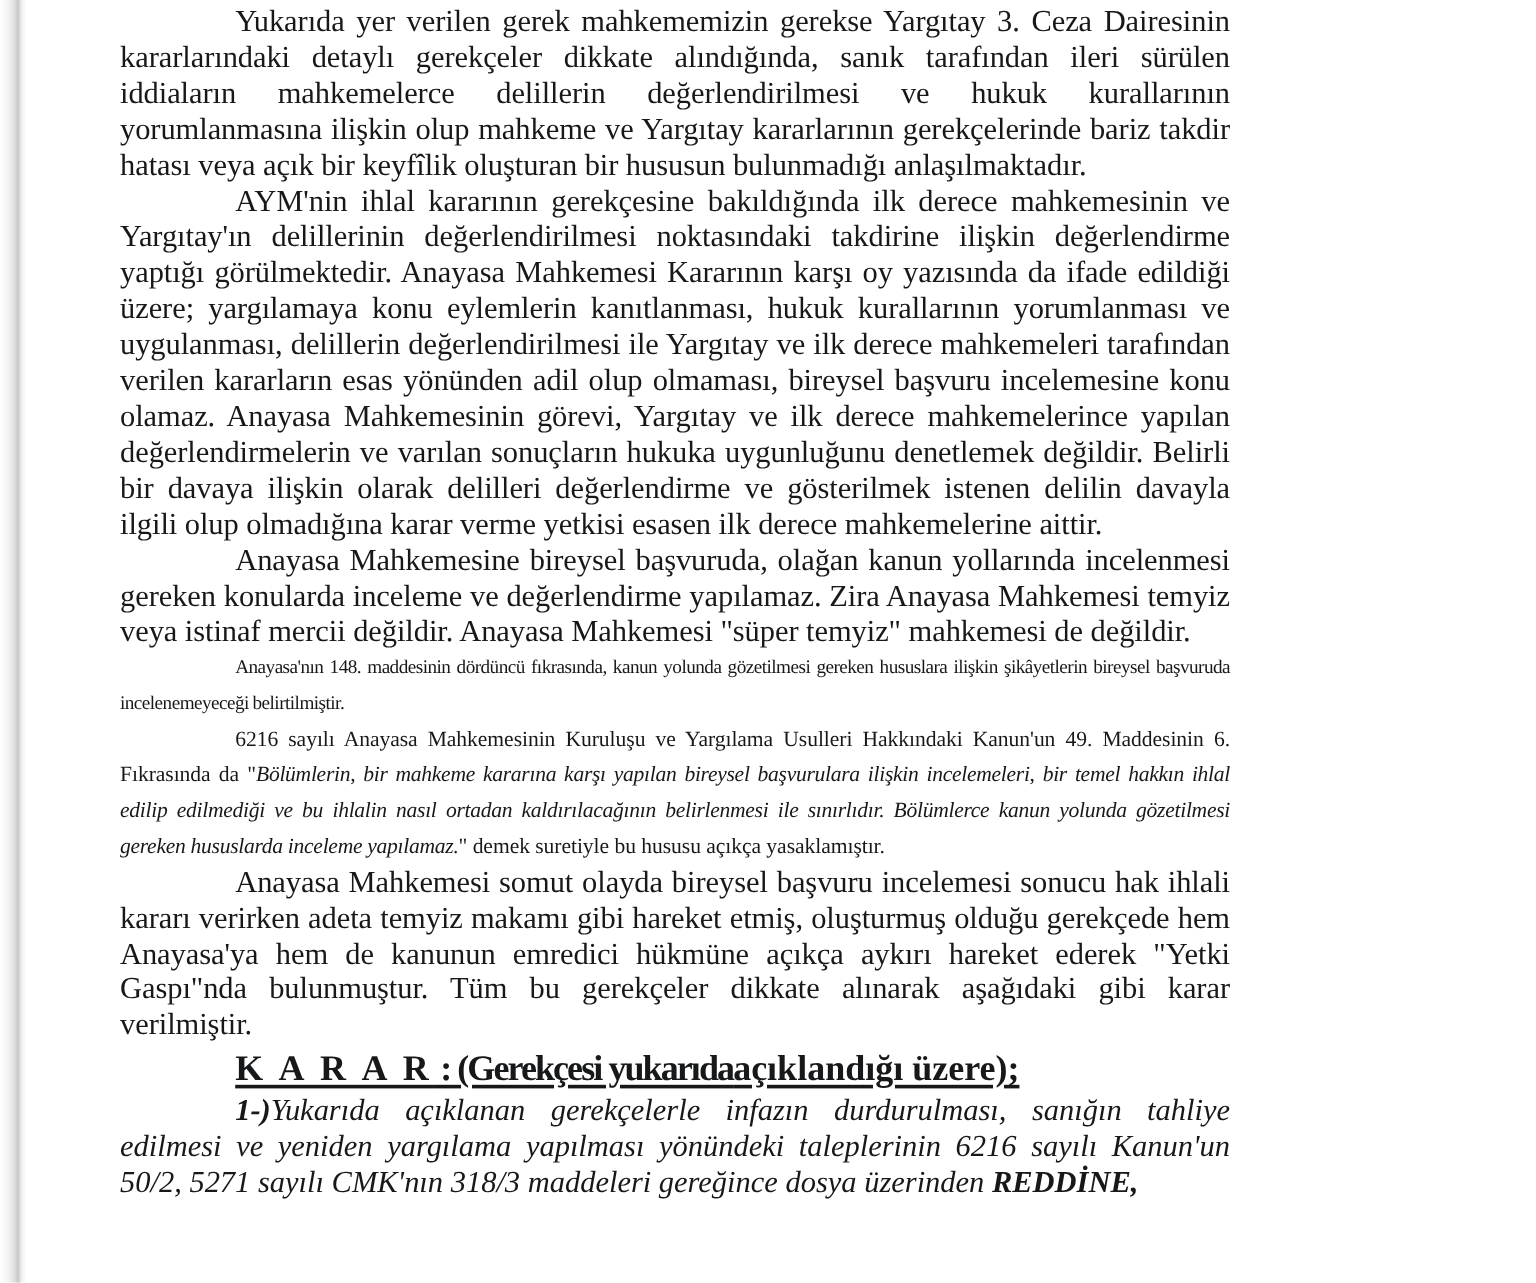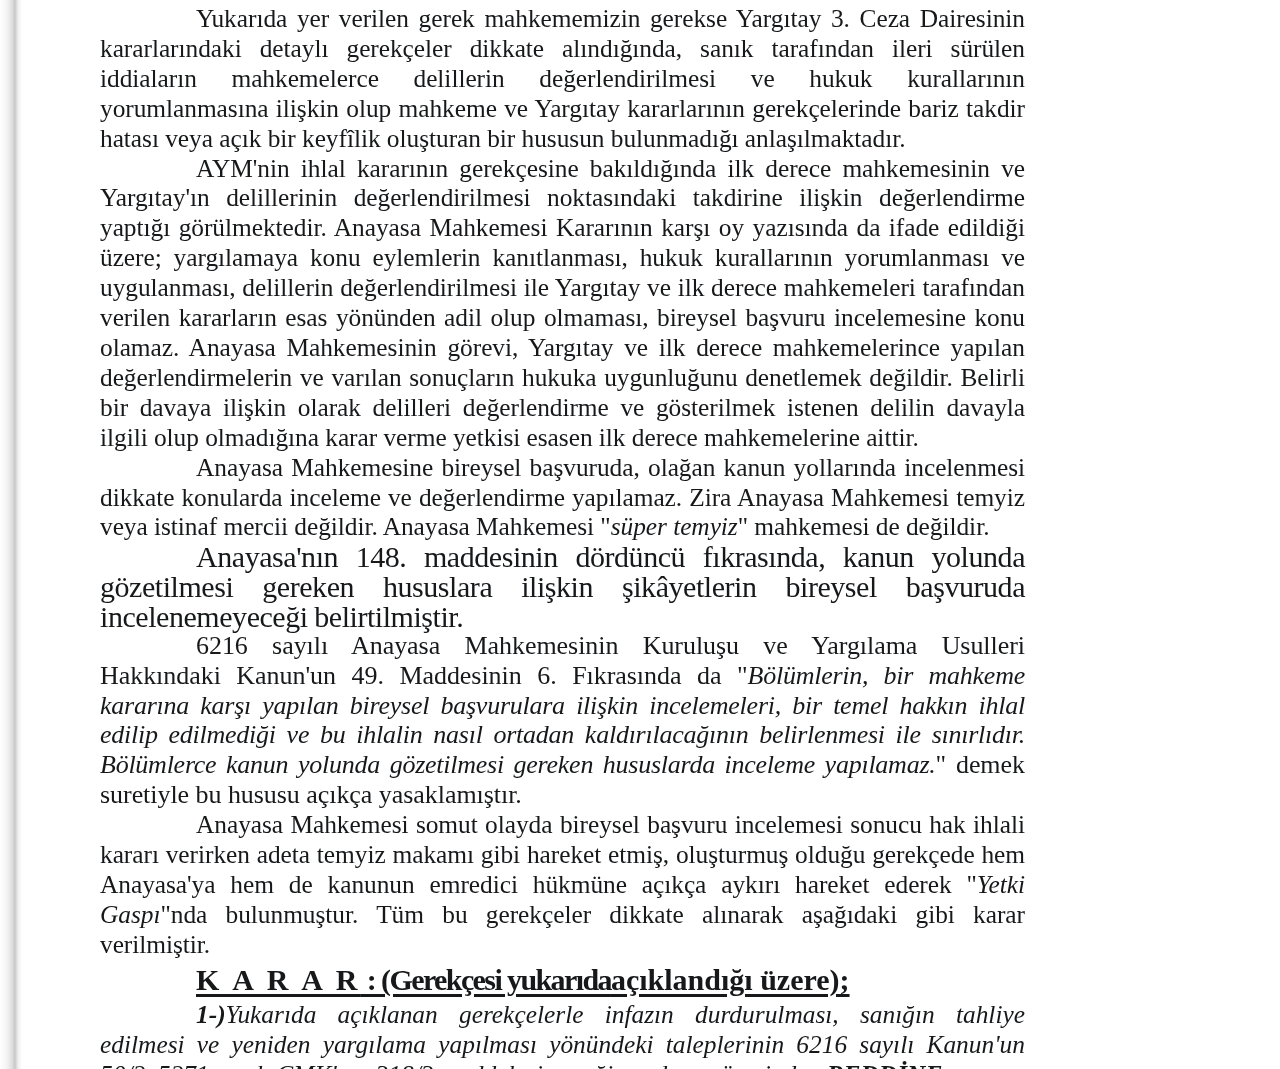--- a/index.html
+++ b/index.html
@@ -44,34 +44,34 @@
     text-align: justify;
     text-justify: inter-word;
     font-size: 25.4px;
     line-height: 29.9px;
     text-indent: 96px;
     letter-spacing: -0.05px;
     word-spacing: 0px;
   }
 
   p.para.tight {
-    font-size: 30px;
+    font-size: 16px;
     line-height: 29.6px;
     letter-spacing: -0.45px;
     word-spacing: -0.5px;
   }
 
   p.para.quote-block {
-    font-size: 26px;
+    font-size: 18px;
     line-height: 29.8px;
   }
 
   p.para + p.para { margin-top: 0; }
 
-  .i { font-style: italic; }
+  .i { }
   .b { font-weight: bold; }
 
   
   .quote-it {
     font-style: italic;
     letter-spacing: -0.25px;
   }
 
   .karar-heading {
     margin: 5px 0 0 0;
@@ -113,21 +113,21 @@
 <body>
 
 <div class="scan-edge"></div>
 
 <div class="page">
 
   <p class="para">Yukarıda yer verilen gerek mahkememizin gerekse Yargıtay 3. Ceza Dairesinin kararlarındaki detaylı gerekçeler dikkate alındığında, sanık  tarafından ileri sürülen iddiaların mahkemelerce delillerin değerlendirilmesi ve hukuk kurallarının yorumlanmasına ilişkin olup mahkeme ve Yargıtay kararlarının gerekçelerinde bariz takdir hatası veya açık bir keyfîlik oluşturan bir hususun bulunmadığı anlaşılmaktadır.</p>
 
   <p class="para">AYM'nin ihlal kararının gerekçesine bakıldığında ilk derece mahkemesinin ve Yargıtay'ın delillerinin değerlendirilmesi noktasındaki takdirine ilişkin değerlendirme yaptığı görülmektedir. Anayasa Mahkemesi Kararının karşı oy yazısında da ifade edildiği üzere; yargılamaya konu eylemlerin kanıtlanması, hukuk kurallarının yorumlanması ve uygulanması, delillerin değerlendirilmesi ile Yargıtay ve ilk derece mahkemeleri tarafından verilen kararların esas yönünden adil olup olmaması, bireysel başvuru incelemesine konu olamaz. Anayasa Mahkemesinin görevi, Yargıtay ve ilk derece mahkemelerince yapılan değerlendirmelerin ve varılan sonuçların hukuka uygunluğunu denetlemek değildir. Belirli bir davaya ilişkin olarak delilleri değerlendirme ve gösterilmek istenen delilin davayla ilgili olup olmadığına karar verme yetkisi esasen ilk derece mahkemelerine aittir.</p>
 
-  <p class="para"><span>Anayasa Mahkemesine bireysel başvuruda, olağan kanun yollarında incelenmesi dikkate konularda inceleme ve değerlendirme yapılamaz. Zira Anayasa Mahkemesi temyiz veya istinaf mercii değildir. Anayasa Mahkemesi "</span><span class="i">süper temyiz</span><span>" mahkemesi de değildir.</span></p>
+  <p class="para"><span>Anayasa Mahkemesine bireysel başvuruda, olağan kanun yollarında incelenmesi gereken konularda inceleme ve değerlendirme yapılamaz. Zira Anayasa Mahkemesi temyiz veya istinaf mercii değildir. Anayasa Mahkemesi "</span><span class="i">süper temyiz</span><span>" mahkemesi de değildir.</span></p>
 
   <p class="para tight">Anayasa'nın 148. maddesinin dördüncü fıkrasında, kanun yolunda gözetilmesi gereken hususlara ilişkin şikâyetlerin bireysel başvuruda incelenemeyeceği belirtilmiştir.</p>
 
   <p class="para quote-block"><span>6216 sayılı Anayasa Mahkemesinin Kuruluşu ve  Yargılama Usulleri Hakkındaki Kanun'un 49. Maddesinin 6. Fıkrasında da "</span><span class="quote-it">Bölümlerin, bir mahkeme kararına karşı yapılan bireysel başvurulara ilişkin incelemeleri, bir temel hakkın ihlal edilip edilmediği ve bu ihlalin nasıl ortadan kaldırılacağının belirlenmesi ile sınırlıdır. Bölümlerce kanun yolunda gözetilmesi gereken hususlarda inceleme yapılamaz.</span><span>" demek suretiyle bu hususu açıkça yasaklamıştır.</span></p>
 
   <p class="para"><span>Anayasa Mahkemesi somut olayda bireysel başvuru incelemesi sonucu hak ihlali kararı verirken adeta temyiz makamı gibi hareket etmiş, oluşturmuş olduğu gerekçede  hem Anayasa'ya hem de kanunun emredici hükmüne açıkça aykırı hareket ederek "</span><span class="i">Yetki Gaspı</span><span>"nda bulunmuştur. Tüm bu gerekçeler dikkate alınarak aşağıdaki gibi karar verilmiştir.</span></p>
 
   <p class="karar-heading"><span class="u"><span class="sp">K A R A R</span><span class="squeeze"> : (Gerekçesi yukarıda</span><span>açıklandığı üzere); </span></span></p>
 
   <p class="item"><span class="b">1-)</span><span>Yukarıda açıklanan gerekçelerle  infazın durdurulması, sanığın tahliye edilmesi ve yeniden yargılama yapılması yönündeki taleplerinin 6216 sayılı Kanun'un 50/2, 5271 sayılı CMK'nın 318/3 maddeleri gereğince dosya üzerinden </span><span class="b">REDDİNE,</span></p>

